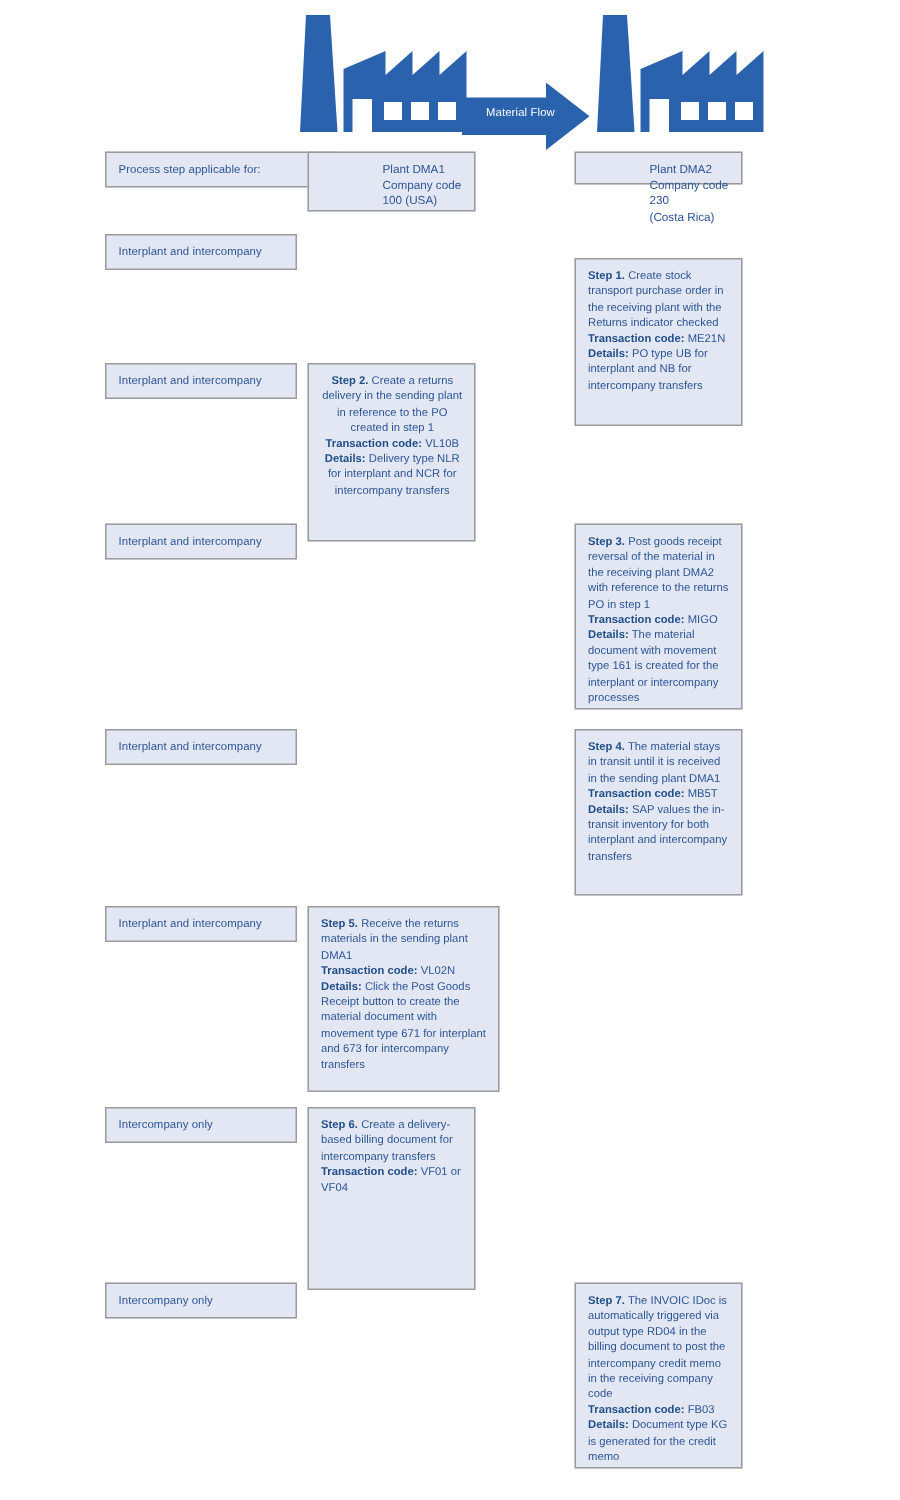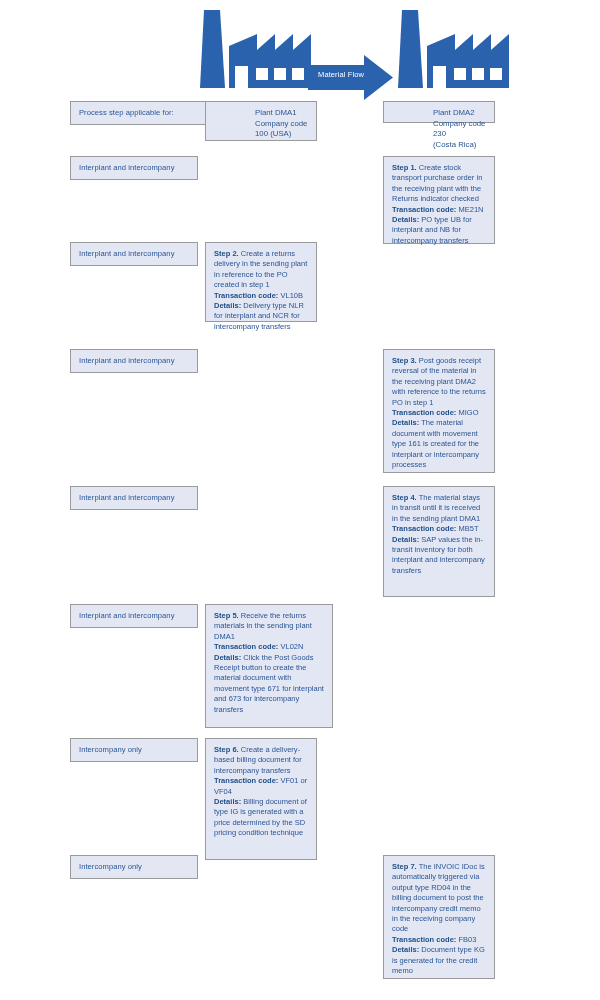--- a/index.html
+++ b/index.html
@@ -34,24 +34,24 @@
 
   
   .flow-arrow {
     position: absolute;
     width: 85px;
     height: 45px;
   }
   .flow-arrow svg { display: block; width: 85px; height: 45px; }
   .flow-arrow .flow-label {
     position: absolute;
-    left: 4px;
+    left: 16px;
     top: 15px;
     width: 58px;
-    text-align: center;
+    text-align: left;
     font-size: 7.5px;
     color: #ffffff;
     letter-spacing: 0.1px;
     line-height: 9px;
   }
 
   
   .box {
     position: absolute;
     box-sizing: border-box;
@@ -157,36 +157,36 @@
     <span class="line">Plant DMA1</span>
     <span class="line">Company code 100 (USA)</span>
   </div>
 
   <div class="box plant-box" style="left:383px; top:101px; width:112px; height:22px;">
     <span class="line">Plant DMA2</span>
     <span class="line">Company code 230</span>
     <span class="line">(Costa Rica)</span>
   </div>
 
-  <div class="box step-box" style="left:383px; top:156px; width:112px; height:88px;">
+  <div class="box step-box" style="left:383px; top:172px; width:112px; height:112px;">
     <p>
       <b>Step 1.</b>
       <span class="body">Create stock transport purchase order in the receiving plant with the Returns indicator checked</span>
     </p>
     <p>
       <span class="lbl">Transaction code:</span>
       <span class="body">ME21N</span>
     </p>
     <p>
       <span class="lbl">Details:</span>
       <span class="body">PO type UB for interplant and NB for intercompany transfers</span>
     </p>
   </div>
 
-  <div class="box step-box" style="left:205px; top:242px; width:112px; height:80px;">
+  <div class="box step-box" style="left:205px; top:242px; width:112px; height:119px;text-align:center;">
     <p>
       <b>Step 2.</b>
       <span class="body">Create a returns delivery in the sending plant in reference to the PO created in step 1</span>
     </p>
     <p>
       <span class="lbl">Transaction code:</span>
       <span class="body">VL10B</span>
     </p>
     <p>
       <span class="lbl">Details:</span>
@@ -241,24 +241,20 @@
 
   <div class="box step-box" style="left:205px; top:738px; width:112px; height:122px;">
     <p>
       <b>Step 6.</b>
       <span class="body">Create a delivery-based billing document for intercompany transfers</span>
     </p>
     <p>
       <span class="lbl">Transaction code:</span>
       <span class="body">VF01 or VF04</span>
     </p>
-    <p>
-      <span class="lbl">Details:</span>
-      <span class="body">Billing document of type IG is generated with a price determined by the SD pricing condition technique</span>
-    </p>
   </div>
 
   <div class="box step-box" style="left:383px; top:855px; width:112px; height:124px;">
     <p>
       <b>Step 7.</b>
       <span class="body">The INVOIC IDoc is automatically triggered via output type RD04 in the billing document to post the intercompany credit memo in the receiving company code</span>
     </p>
     <p>
       <span class="lbl">Transaction code:</span>
       <span class="body">FB03</span>

